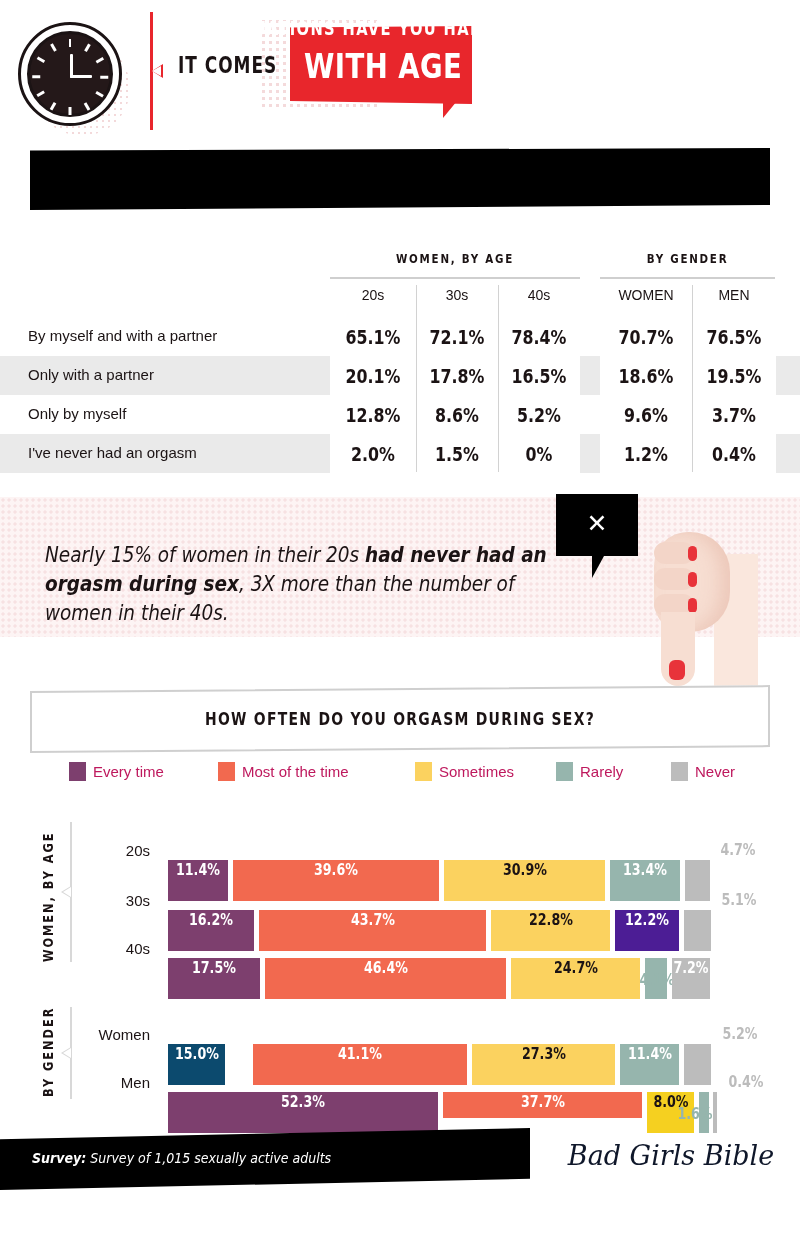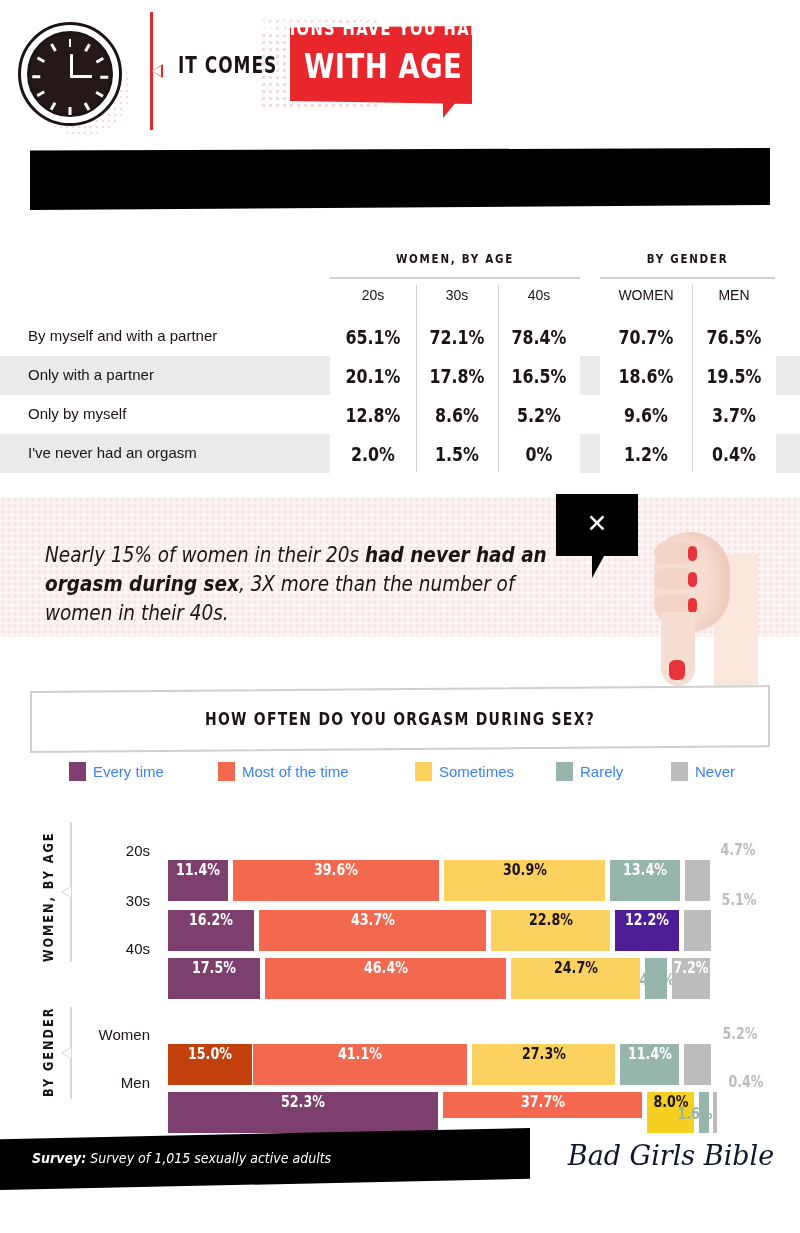--- a/index.html
+++ b/index.html
@@ -353,21 +353,21 @@
   }
   .legend-item {
     position: absolute;
     top: 0;
     display: flex;
     align-items: center;
     gap: 7px;
     white-space: nowrap;
   }
   .legend-sw { width: 17px; height: 19px; }
-  .legend-lb { font-size: 15px; color: #3b82f6; }
+  .legend-lb { font-size: 15px; color: #be185d; }
 
   
   #chart {
     position: absolute;
     left: 0; top: 800px;
     width: 800px; height: 320px;
   }
   .axis-title {
     position: absolute;
     font-family: "DejaVu Sans Condensed", "Liberation Sans Narrow", "Liberation Sans", sans-serif;
@@ -663,21 +663,21 @@
   </div>
 
   <div class="axis-title" style="left:40px;top:297px">BY GENDER</div>
   <div class="bracket" style="left:70px;top:207px">
     <div class="bline" style="height:92px"></div>
     <div class="bnotch" style="top:40px"></div>
     <div class="bnotch-in" style="top:41px"></div>
   </div>
 
   <div class="cat-label" style="left:74px;top:226px;width:76px">Women</div>
-  <div class="seg" style="left:168px;top:212px;width:84px;height:41px;background:#c2410c">
+  <div class="seg" style="left:168px;top:212px;width:57px;height:41px;background:#0c4a6e">
     <span class="seg-lb" style="color:#ffffff">15.0%</span>
   </div>
   <div class="seg" style="left:253px;top:212px;width:214px;height:41px;background:#F2694F">
     <span class="seg-lb" style="color:#ffffff">41.1%</span>
   </div>
   <div class="seg" style="left:472px;top:212px;width:143px;height:41px;background:#FBD25F">
     <span class="seg-lb" style="color:#1b1314">27.3%</span>
   </div>
   <div class="seg" style="left:620px;top:212px;width:59px;height:41px;background:#96B5AD">
     <span class="seg-lb" style="color:#ffffff">11.4%</span>

